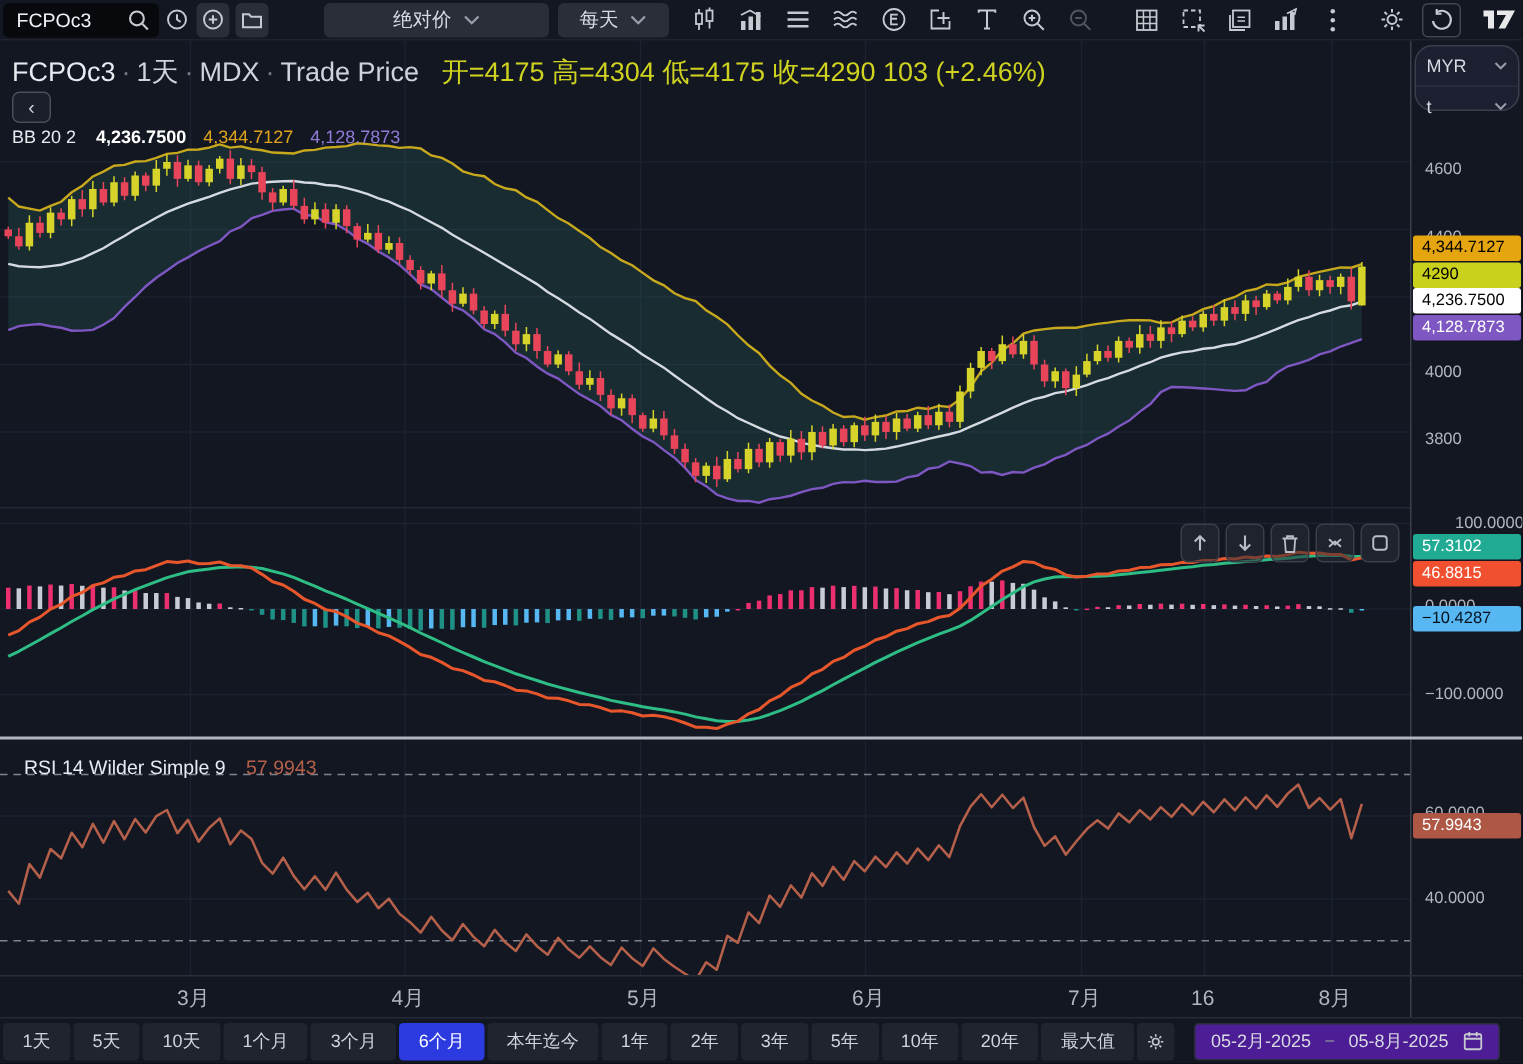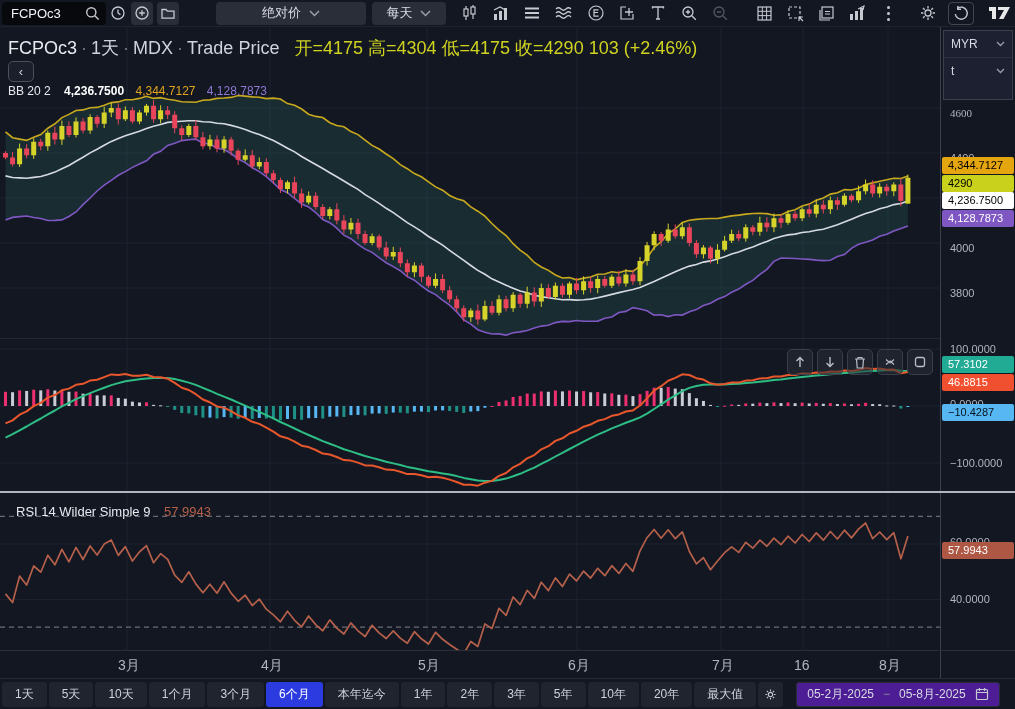--- a/index.html
+++ b/index.html
@@ -37,21 +37,21 @@
   .macd-blue{color:#56b7f2;margin-left:10px;}
   .macd-orange{color:#f0502f;margin-left:8px;}
   .macd-green{color:#2ebd85;margin-left:8px;}
   .rsi-val{color:#b5604a;margin-left:10px;}
   .panetools{position:absolute;left:787px;top:322px;display:flex;gap:4px;z-index:7;}
   .ptb{width:26px;height:26px;display:flex;align-items:center;justify-content:center;background:rgba(42,46,57,.55);border:1px solid #3a3e49;border-radius:5px;color:#b9bdc6;cursor:pointer;padding:0;}
   
   #axisbar{position:absolute;left:940px;top:27px;width:75px;height:623px;background:#131722;border-left:1px solid #3c404b;z-index:5;}
   .atick{position:absolute;left:9px;height:14px;line-height:14px;font-size:11px;color:#b2b5be;z-index:1;}
   .abadge{position:absolute;left:1px;width:72px;height:17px;line-height:17px;font-size:11px;padding-left:6px;border-radius:2px;z-index:3;}
-  .curbox{position:absolute;left:2px;top:3px;width:70px;height:70px;background:#1c2030;border:1px solid #3a3f4d;border-radius:0;z-index:2;}
+  .curbox{position:absolute;left:2px;top:3px;width:70px;height:44px;background:#1c2030;border:1px solid #3a3f4d;border-radius:12px;z-index:2;}
   .currow{display:flex;align-items:center;justify-content:space-between;height:26px;padding:0 7px;color:#d8dbe3;font-size:12px;cursor:pointer;}
   .currow+.currow{border-top:1px solid #2b3040;}
   
   #timeaxis{position:absolute;left:0;top:650px;width:1015px;height:28px;background:#131722;border-top:1px solid #2a2e39;z-index:9;}
   #timeaxis .vb{position:absolute;left:940px;top:0;width:1px;height:28px;background:#3c404b;}
   .tlabel{position:absolute;top:6px;font-size:14px;color:#b2b5be;z-index:9;}
   
   #bottombar{position:absolute;left:0;top:678px;width:1015px;height:31px;background:#131722;border-top:1px solid #262b36;display:flex;align-items:center;padding-left:2px;z-index:10;}
   .tf{height:25px;padding:0 13px;margin-right:2px;background:#20242f;border:none;border-radius:3px;color:#cfd3dc;font-size:12px;cursor:pointer;}
   .tf.sel{background:#2c3be0;color:#ffffff;}
@@ -723,32 +723,32 @@
           </svg>
       </div>
       <div class="currow">
         <span>t</span>
         <svg class="ic" width="9" height="6" viewBox="0 0 9 6">
             <path d="M1 1l3.5 3.5L8 1" fill="none" stroke="#9a9eab" stroke-width="1.3"></path>
           </svg>
       </div>
     </div>
 
-    <div class="atick" style="top:79px;font-family:Liberation Serif, serif;">4600</div>
+    <div class="atick" style="top:79px;">4600</div>
     <div class="atick" style="top:124px;">4400</div>
     <div class="atick" style="top:169px;">4200</div>
     <div class="atick" style="top:214px;">4000</div>
     <div class="atick" style="top:259px;">3800</div>
 
     <div class="abadge" style="top: 130px; background: rgb(229, 165, 15); color: rgb(0, 0, 0);">4,344.7127</div>
     <div class="abadge" style="top: 148px; background: rgb(201, 209, 28); color: rgb(0, 0, 0);">4290</div>
     <div class="abadge" style="top: 165px; background: rgb(255, 255, 255); color: rgb(0, 0, 0);">4,236.7500</div>
     <div class="abadge" style="top: 183px; background: rgb(126, 87, 194); color: rgb(255, 255, 255);">4,128.7873</div>
 
-    <div class="atick" style="top:315px;">100.0000</div>
+    <div class="atick" style="top:315px;margin-left:20px;">100.0000</div>
     <div class="atick" style="top:370px;">0.0000</div>
     <div class="atick" style="top:429px;">−100.0000</div>
     <div class="abadge" style="top: 329px; background: rgb(34, 171, 148); color: rgb(255, 255, 255);">57.3102</div>
     <div class="abadge" style="top: 347px; background: rgb(240, 80, 47); color: rgb(255, 255, 255);">46.8815</div>
     <div class="abadge" style="top: 377px; background: rgb(86, 183, 242); color: rgb(6, 18, 30);">−10.4287</div>
 
     <div class="atick" style="top:508px;">60.0000</div>
     <div class="atick" style="top:565px;">40.0000</div>
     <div class="abadge" style="top: 515px; background: rgb(173, 87, 68); color: rgb(255, 255, 255);">57.9943</div>
   </div>

